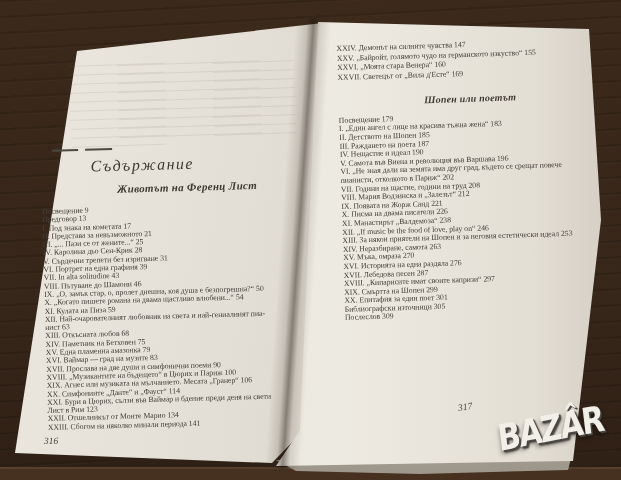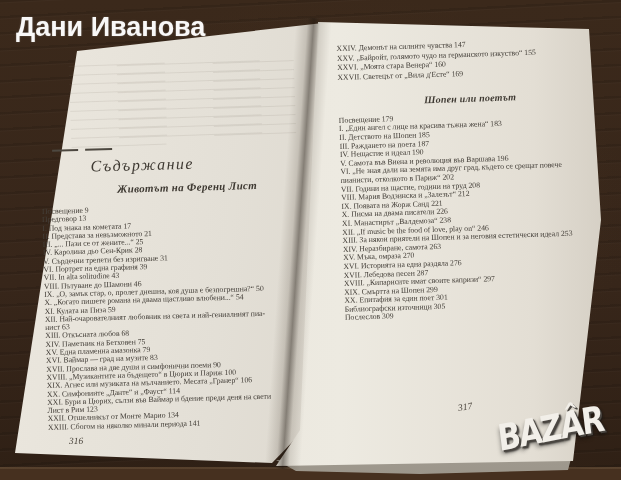--- a/index.html
+++ b/index.html
@@ -69,21 +69,21 @@
   }
   .right-content .toc-top .toc-line{line-height:9.7px;}
   .right-content .toc-main{margin-top:9px;}
   .right-content .toc-main .toc-line{line-height:8.6px;}
   .section-heading{
     margin:15px 0 0 86px;
     font-style:italic;font-weight:bold;font-size:10px;line-height:10px;letter-spacing:0.2px;color:#3e3932;
   }
 
   .pageno{position:absolute;z-index:5;font-style:italic;font-size:9.5px;color:#4a443c;}
-  .pageno-left{left:69px;top:436px;transform:rotate(-1deg);font-style:italic;}
+  .pageno-left{left:44px;top:436px;transform:rotate(-1deg);font-style:italic;}
   .pageno-right{left:458px;top:402px;transform:rotate(-9deg);}
 
   .wm-name{
     position:absolute;left:16px;top:13px;z-index:6;
     font-family:"Liberation Sans", sans-serif;font-weight:bold;
     font-size:27px;line-height:28px;color:rgba(255,255,255,0.96);
     text-shadow:0 0 2px rgba(255,255,255,0.25);
   }
   .wm-bazar{
     position:absolute;left:498px;top:421px;z-index:6;
@@ -185,20 +185,19 @@
         <div class="toc-line">XIX. Смъртта на Шопен 299</div>
         <div class="toc-line">XX. Епитафия за един поет 301</div>
         <div class="toc-line">Библиографски източници 305</div>
         <div class="toc-line">Послеслов 309</div>
       </div>
   </div>
 
   <div class="pageno pageno-left">316</div>
   <div class="pageno pageno-right">317</div>
 
-  <div class="wm-name">Дани Иванова</div>
 
   <div class="wm-bazar">
     <span>BAZAR</span>
     <span class="accent">^</span>
   </div>
 
 </div>
 
 </body></html>

